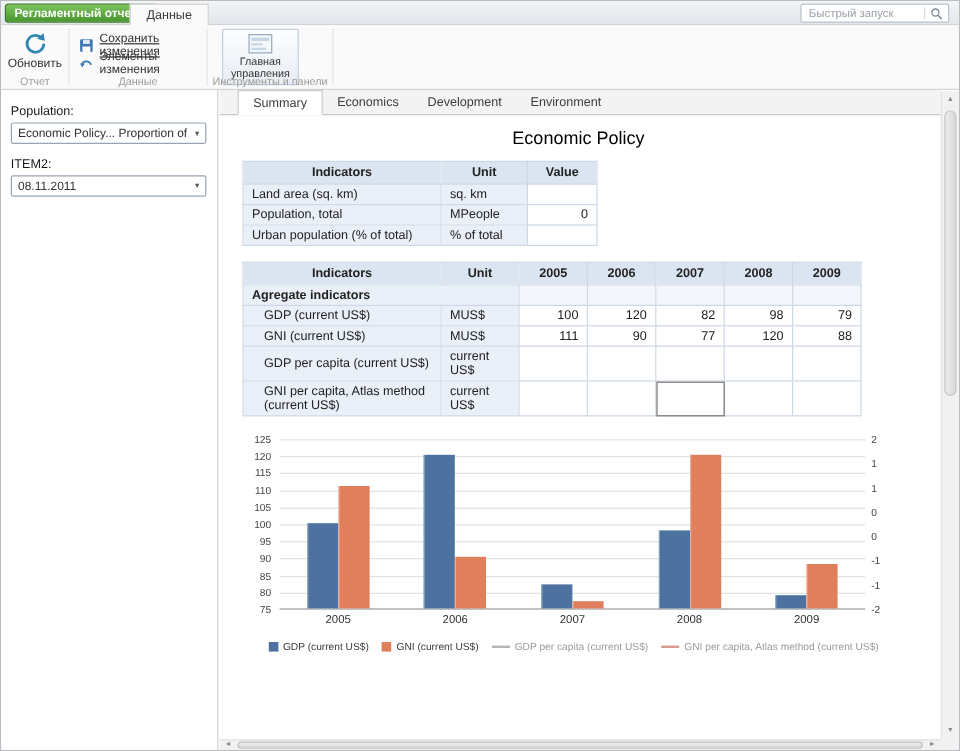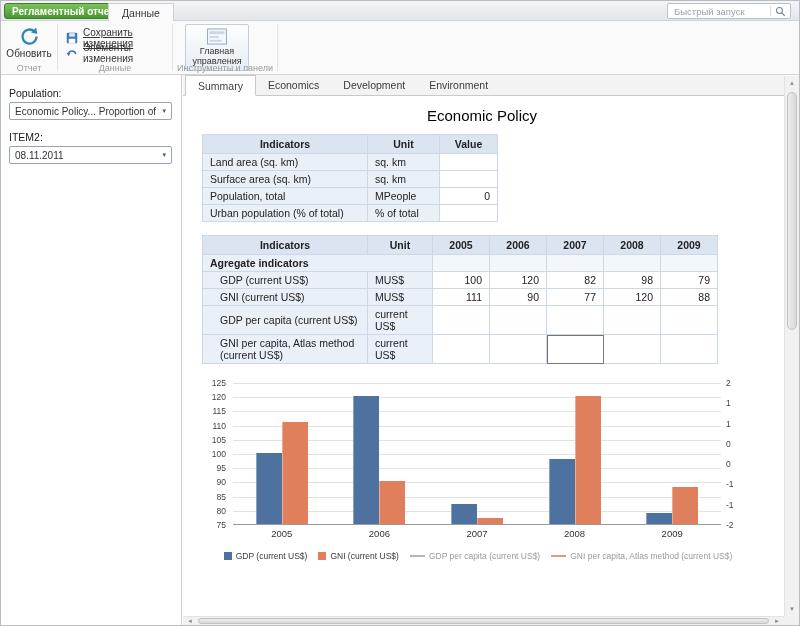--- a/index.html
+++ b/index.html
@@ -37,21 +37,21 @@
   
   .sidebar { position:absolute; left:0; top:74px; width:181px; bottom:0; background:#fff; border-right:1px solid #cfcfcf; padding:12px 8px 0 8px; }
   .side-label { font-size:10.5px; color:#1a1a1a; margin-bottom:3px; }
   .dropdown { width:163px; height:18px; border:1px solid #98a4b2; border-radius:2px; background:#fff;
               font-size:10px; color:#333; display:flex; align-items:center; justify-content:space-between;
               padding:0 5px; margin-bottom:11px; cursor:default; }
   .dropdown .dvalue { white-space:nowrap; overflow:hidden; }
   .dropdown .caret { font-size:7px; color:#555; margin-left:4px; }
 
   .main { position:absolute; left:182px; top:74px; right:15px; bottom:9px; background:#fff; overflow:hidden; }
-  .tabstrip { height:21px; background:#f3f3f3; border-bottom:1px solid #c9c9c9; display:flex; padding-left:2px; }
+  .tabstrip { height:21px; background:#f3f3f3; border-bottom:1px solid #c9c9c9; display:flex; padding-left:15px; }
   .tab { padding:0 12px; font-size:10.5px; color:#3c3c3c; line-height:20px; position:relative; cursor:default; }
   .tab.active { background:#fff; border:1px solid #c9c9c9; border-bottom:1px solid #fff; margin-bottom:-1px; z-index:2; }
   .content { padding:4px 0 0 19px; }
   .page-title { width:560px; text-align:center; font-size:15px; color:#000; margin:7px 0 10px; }
 
   
   table { border-collapse:collapse; table-layout:fixed; font-size:10.5px; color:#222; }
   th,td { border:1px solid #cdd8e6; padding:2px 7px; height:17px; overflow:hidden; vertical-align:middle; }
   thead th { background:#dbe5f1; font-weight:bold; text-align:center; height:19px; }
   td.lbl { background:#eaf0f8; text-align:left; }
@@ -203,25 +203,20 @@
         <thead id="t1head">
             <tr>
               <th>Indicators</th>
               <th>Unit</th>
               <th>Value</th>
             </tr>
           </thead>
         <tbody id="t1body">
             <tr>
               <td class="lbl">Land area (sq. km)</td>
-              <td class="lbl">sq. km</td>
-              <td class="val"></td>
-            </tr>
-            <tr>
-              <td class="lbl">Surface area (sq. km)</td>
               <td class="lbl">sq. km</td>
               <td class="val"></td>
             </tr>
             <tr>
               <td class="lbl">Population, total</td>
               <td class="lbl">MPeople</td>
               <td class="val">0</td>
             </tr>
             <tr>
               <td class="lbl">Urban population (% of total)</td>

